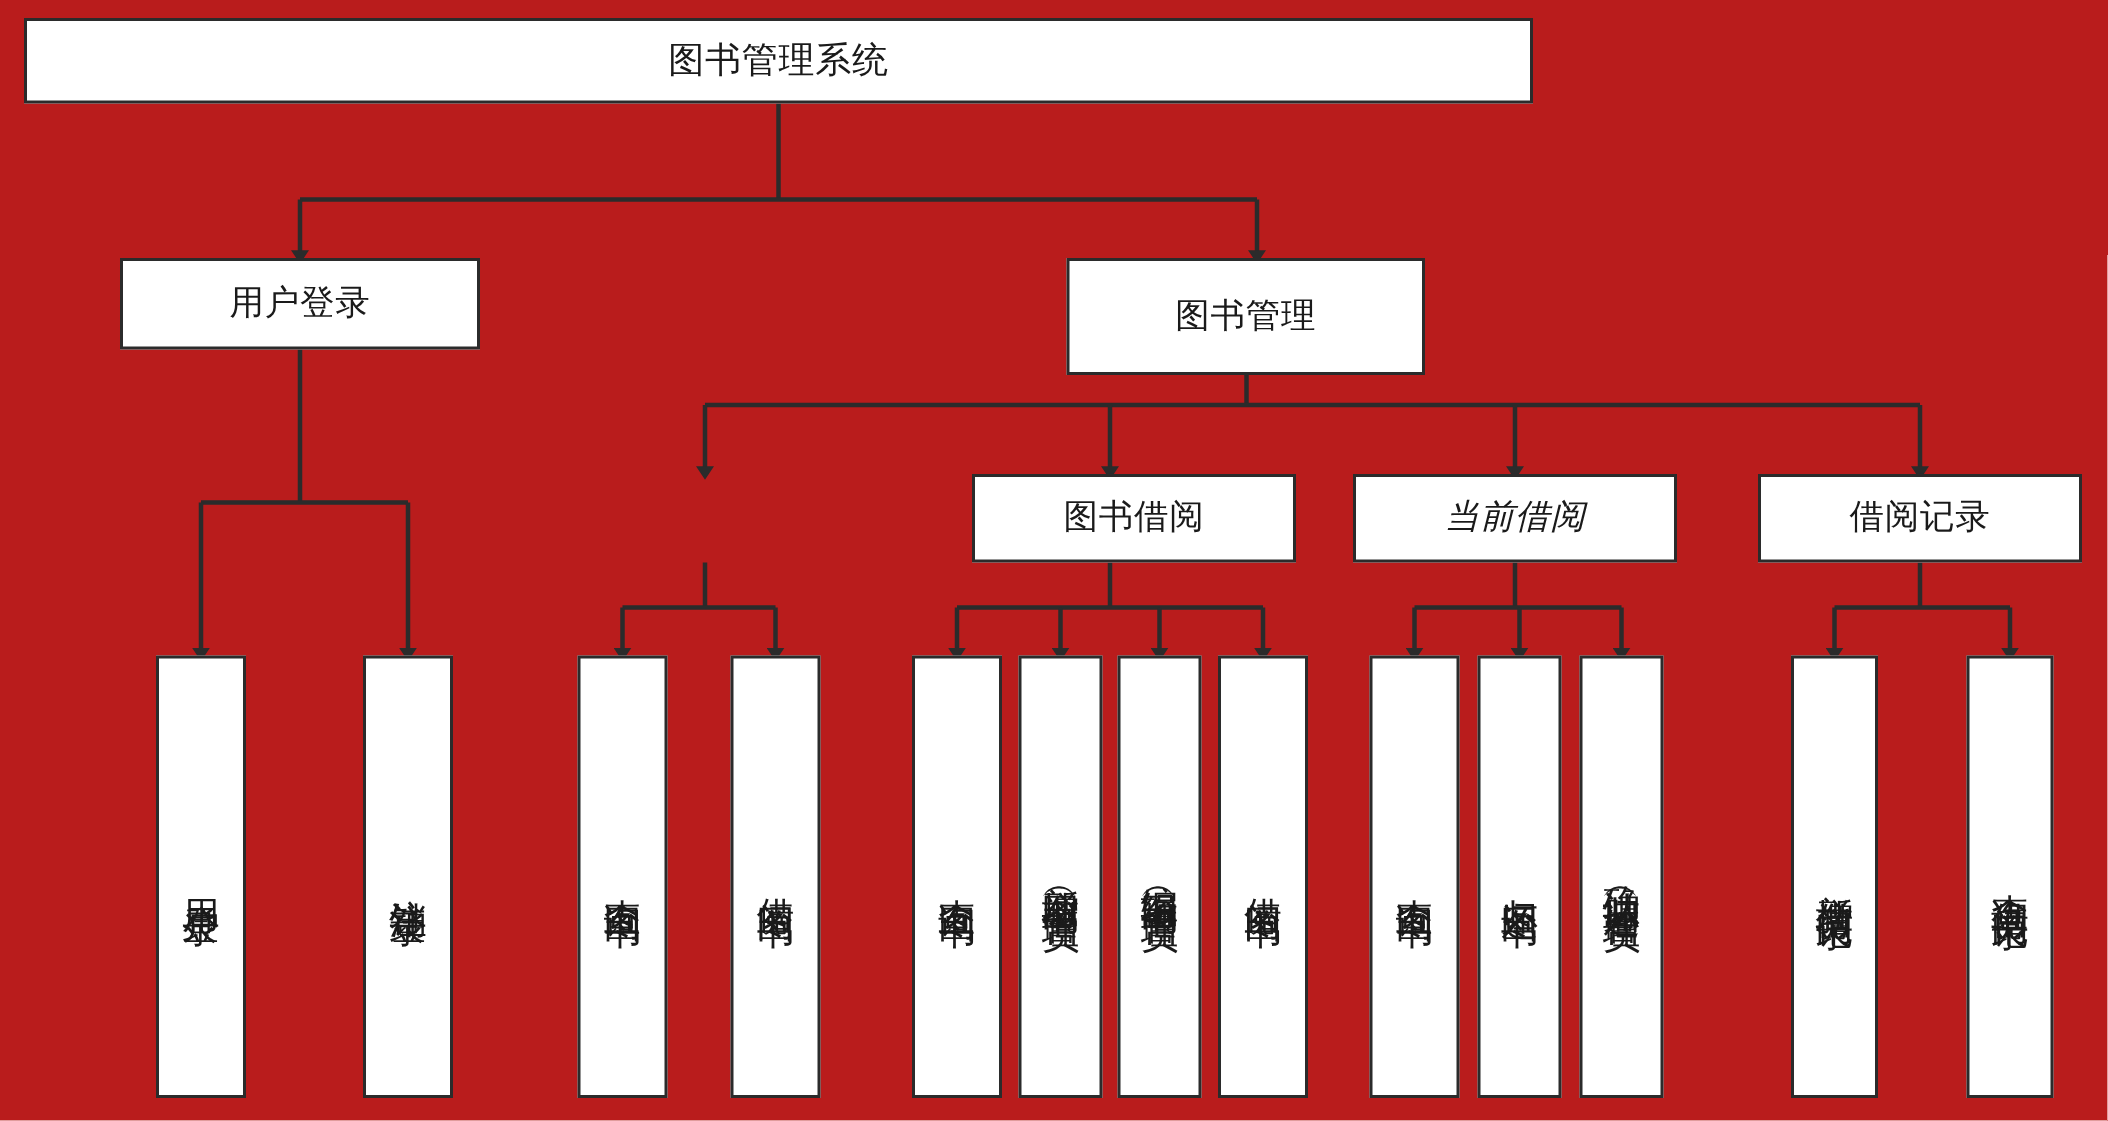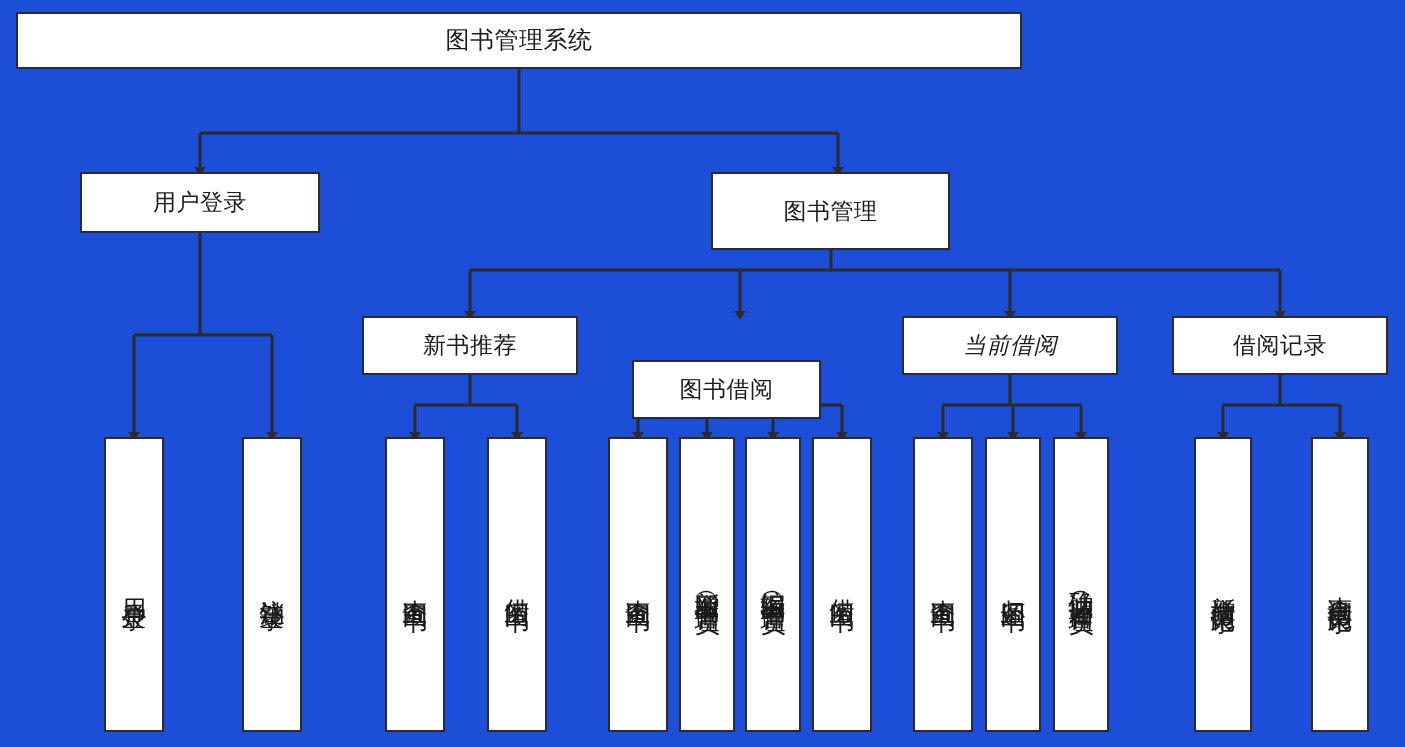--- a/index.html
+++ b/index.html
@@ -5,21 +5,21 @@
 <style>
   html,body{margin:0;padding:0;background:#ffffff;}
   body{
     font-family:"DejaVu Sans","Liberation Sans",sans-serif;
     color:#1a1a1a;
   }
   #canvas{
     position:relative;
     width:1405px;
     height:747px;
-    background:#1d4ed8;
+    background:#b91c1c;
     overflow:hidden;
   }
   svg.lines{
     position:absolute;
     left:0; top:0;
     width:1405px;
     height:747px;
     pointer-events:none;
   }
   .node{
@@ -126,24 +126,21 @@
     <span class="label">图书管理系统</span>
   </div>
 
   <div class="node horiz" style="left: 80px; top: 172px; width: 240px; height: 61px;">
     <span class="label">用户登录</span>
   </div>
   <div class="node horiz" style="left: 711px; top: 172px; width: 239px; height: 78px;">
     <span class="label">图书管理</span>
   </div>
 
-  <div class="node horiz" style="left: 362px; top: 316px; width: 216px; height: 59px;">
-    <span class="label">新书推荐</span>
-  </div>
-  <div class="node horiz" style="left: 632px; top: 316px; width: 189px; height: 59px; margin-top: 44px;">
+  <div class="node horiz" style="left: 648px; top: 316px; width: 216px; height: 59px;">
     <span class="label">图书借阅</span>
   </div>
   <div class="node horiz" style="left: 902px; top: 316px; width: 216px; height: 59px; font-style: italic;">
     <span class="label">当前借阅</span>
   </div>
   <div class="node horiz" style="left: 1172px; top: 316px; width: 216px; height: 59px;">
     <span class="label">借阅记录</span>
   </div>
 
   <div class="node vert" style="left: 104px; top: 437px; width: 60px; height: 295px;">

